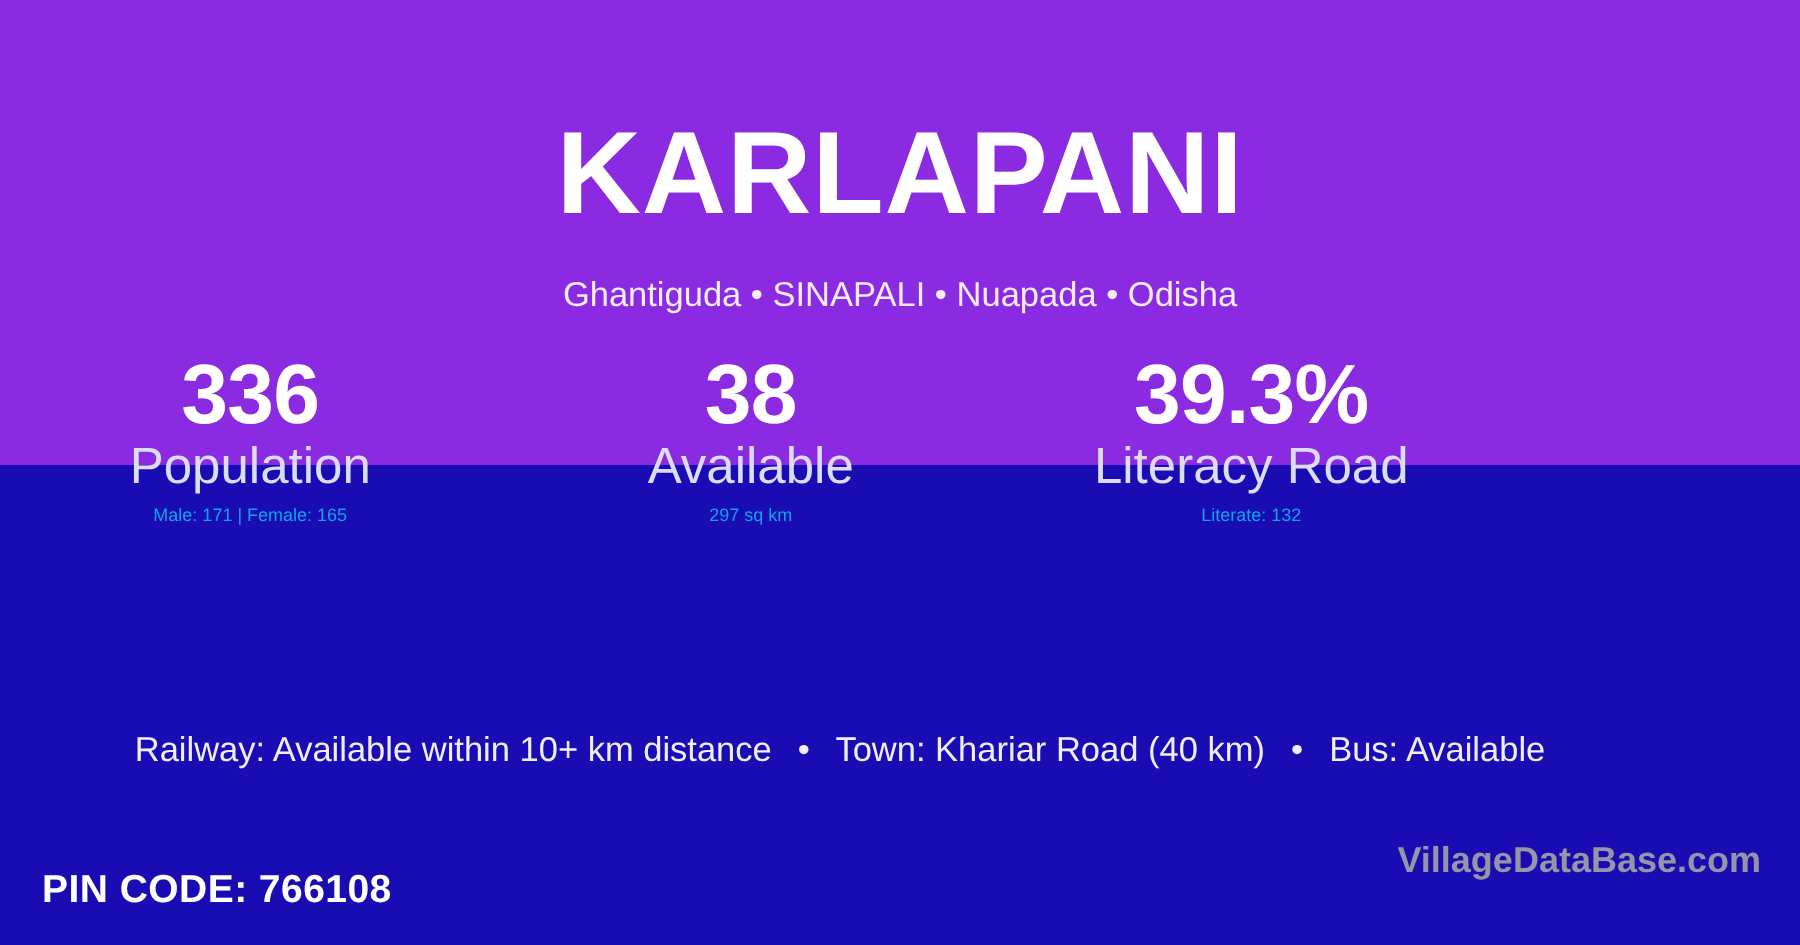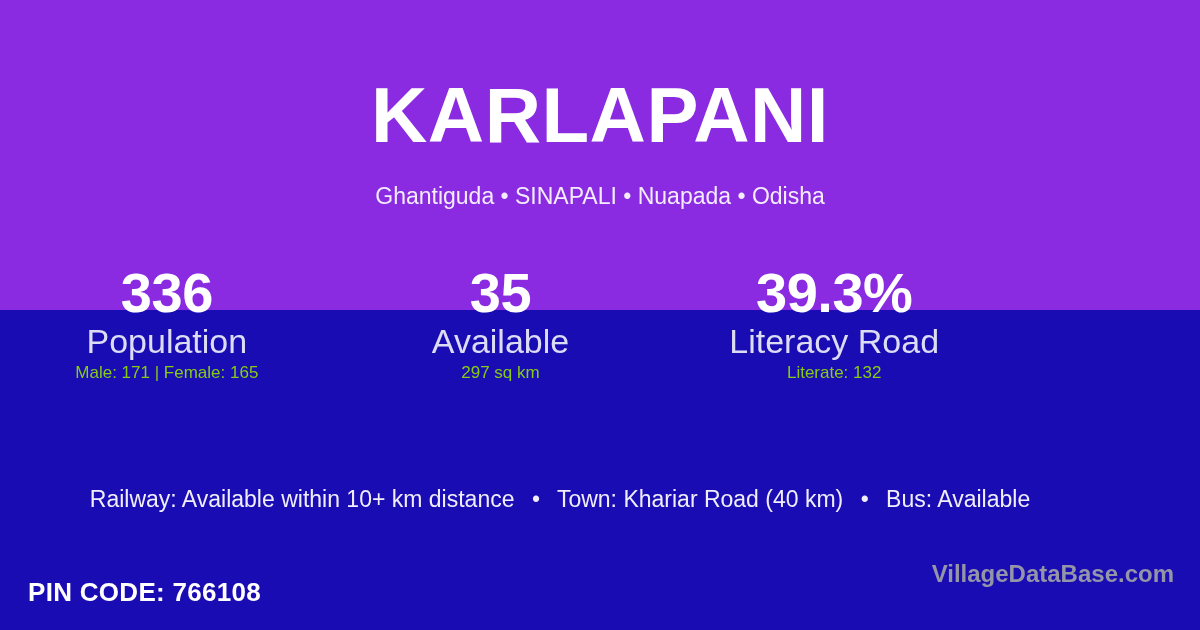--- a/index.html
+++ b/index.html
@@ -56,21 +56,21 @@
     font-size: 23px;
     font-weight: 400;
     line-height: 1.2;
     white-space: nowrap;
   }
 
   
   .stats-row {
     position: absolute;
     left: 0;
-    top: 262px;
+    top: 232px;
     width: 1001px;
     display: flex;
     flex-direction: row;
   }
   .stat-cell {
     flex: 1 1 0;
     text-align: center;
   }
   .stat-value {
     color: #ffffff;
@@ -81,22 +81,22 @@
     white-space: nowrap;
   }
   .stat-label {
     color: #dcdcf5;
     font-size: 34px;
     font-weight: 400;
     line-height: 34px;
     white-space: nowrap;
   }
   .stat-sub {
-    color: #84cc16;
-    font-size: 17px;
+    color: #0ea5e9;
+    font-size: 12px;
     font-weight: 400;
     line-height: 30px;
     white-space: nowrap;
   }
 
   
   .infra-line {
     position: absolute;
     left: 0;
     top: 483px;
@@ -150,21 +150,21 @@
 
   <div class="stats-row">
 
     <div class="stat-cell">
       <div class="stat-value">336</div>
       <div class="stat-label">Population</div>
       <div class="stat-sub">Male: 171 | Female: 165</div>
     </div>
 
     <div class="stat-cell">
-      <div class="stat-value">35</div>
+      <div class="stat-value">38</div>
       <div class="stat-label">Available</div>
       <div class="stat-sub">297 sq km</div>
     </div>
 
     <div class="stat-cell">
       <div class="stat-value">39.3%</div>
       <div class="stat-label">Literacy Road</div>
       <div class="stat-sub">Literate: 132</div>
     </div>
 

